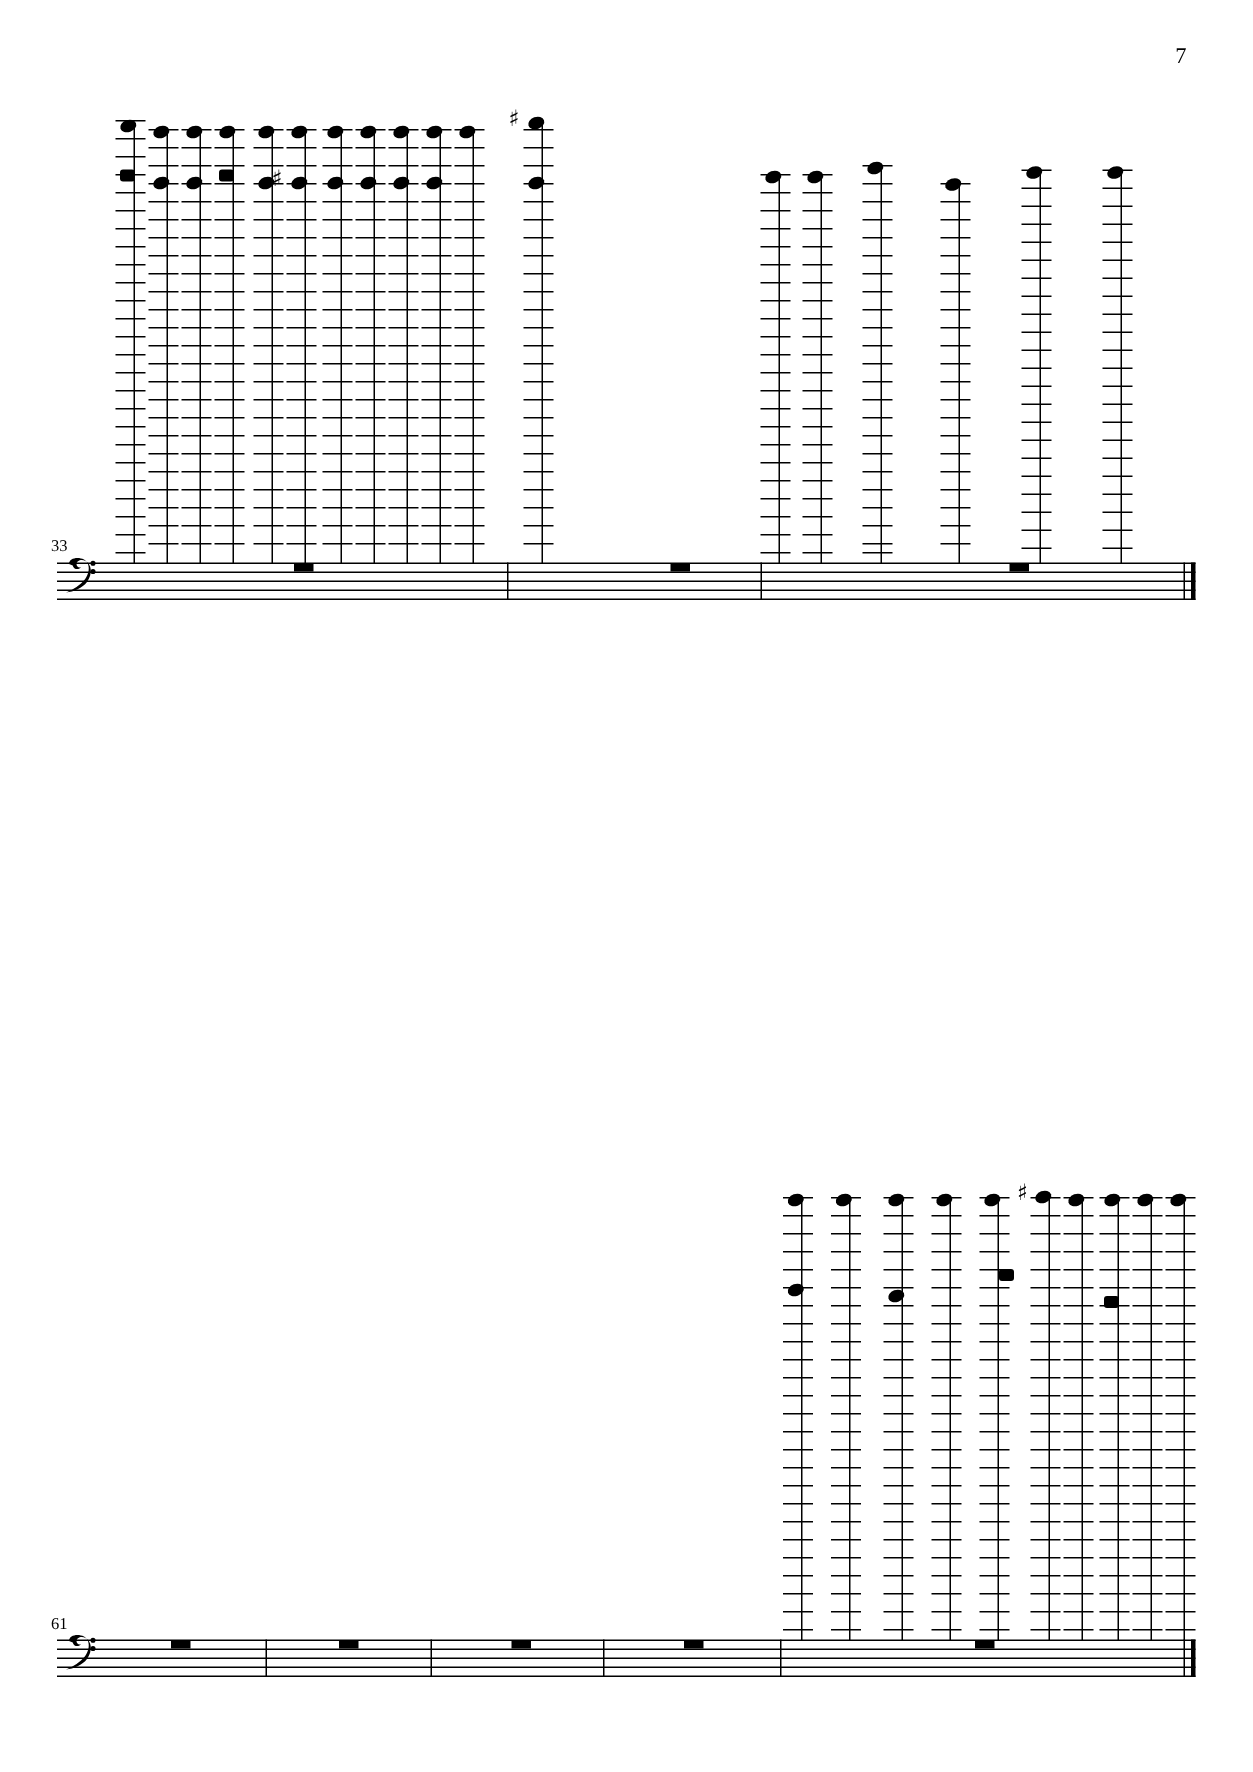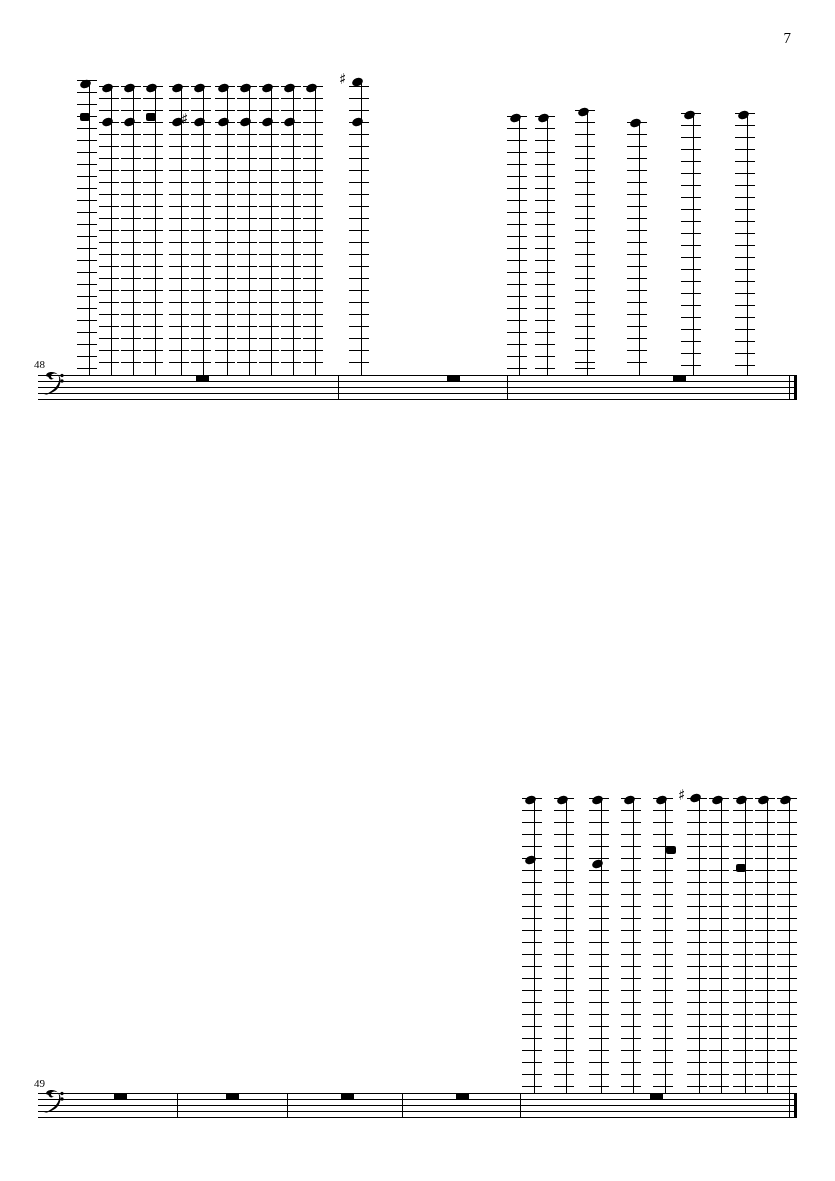--- a/index.html
+++ b/index.html
@@ -99,21 +99,21 @@
 </style>
 </head>
 <body>
 
 <div id="page">
 
   <div class="page-number">7</div>
 
   <div class="system">
 
-    <div class="measure-number" style="left:34px; top:358px;">48</div>
+    <div class="measure-number" style="left:34px; top:358px;">33</div>
 
     <div>
       <div class="staff-line" style="left:38px; width:759px; top:375px;"></div>
       <div class="staff-line" style="left:38px; width:759px; top:381px;"></div>
       <div class="staff-line" style="left:38px; width:759px; top:387px;"></div>
       <div class="staff-line" style="left:38px; width:759px; top:393px;"></div>
       <div class="staff-line" style="left:38px; width:759px; top:399px;"></div>
     </div>
 
     <svg style="position:absolute; left:42px; top:370px;" width="26" height="30" viewBox="0 0 26 30">
@@ -652,21 +652,21 @@
       <div class="ledger" style="top:218px;"></div>
       <div class="ledger" style="top:230px;"></div>
       <div class="ledger" style="top:242px;"></div>
       <div class="ledger" style="top:254px;"></div>
     </div>
 
   </div>
 
   <div class="system">
 
-    <div class="measure-number" style="left:34px; top:1077px;">49</div>
+    <div class="measure-number" style="left:34px; top:1077px;">61</div>
 
     <div>
       <div class="staff-line" style="left:38px; width:759px; top:1093px;"></div>
       <div class="staff-line" style="left:38px; width:759px; top:1099px;"></div>
       <div class="staff-line" style="left:38px; width:759px; top:1105px;"></div>
       <div class="staff-line" style="left:38px; width:759px; top:1111px;"></div>
       <div class="staff-line" style="left:38px; width:759px; top:1117px;"></div>
     </div>
 
     <svg style="position:absolute; left:42px; top:1088px;" width="26" height="30" viewBox="0 0 26 30">

